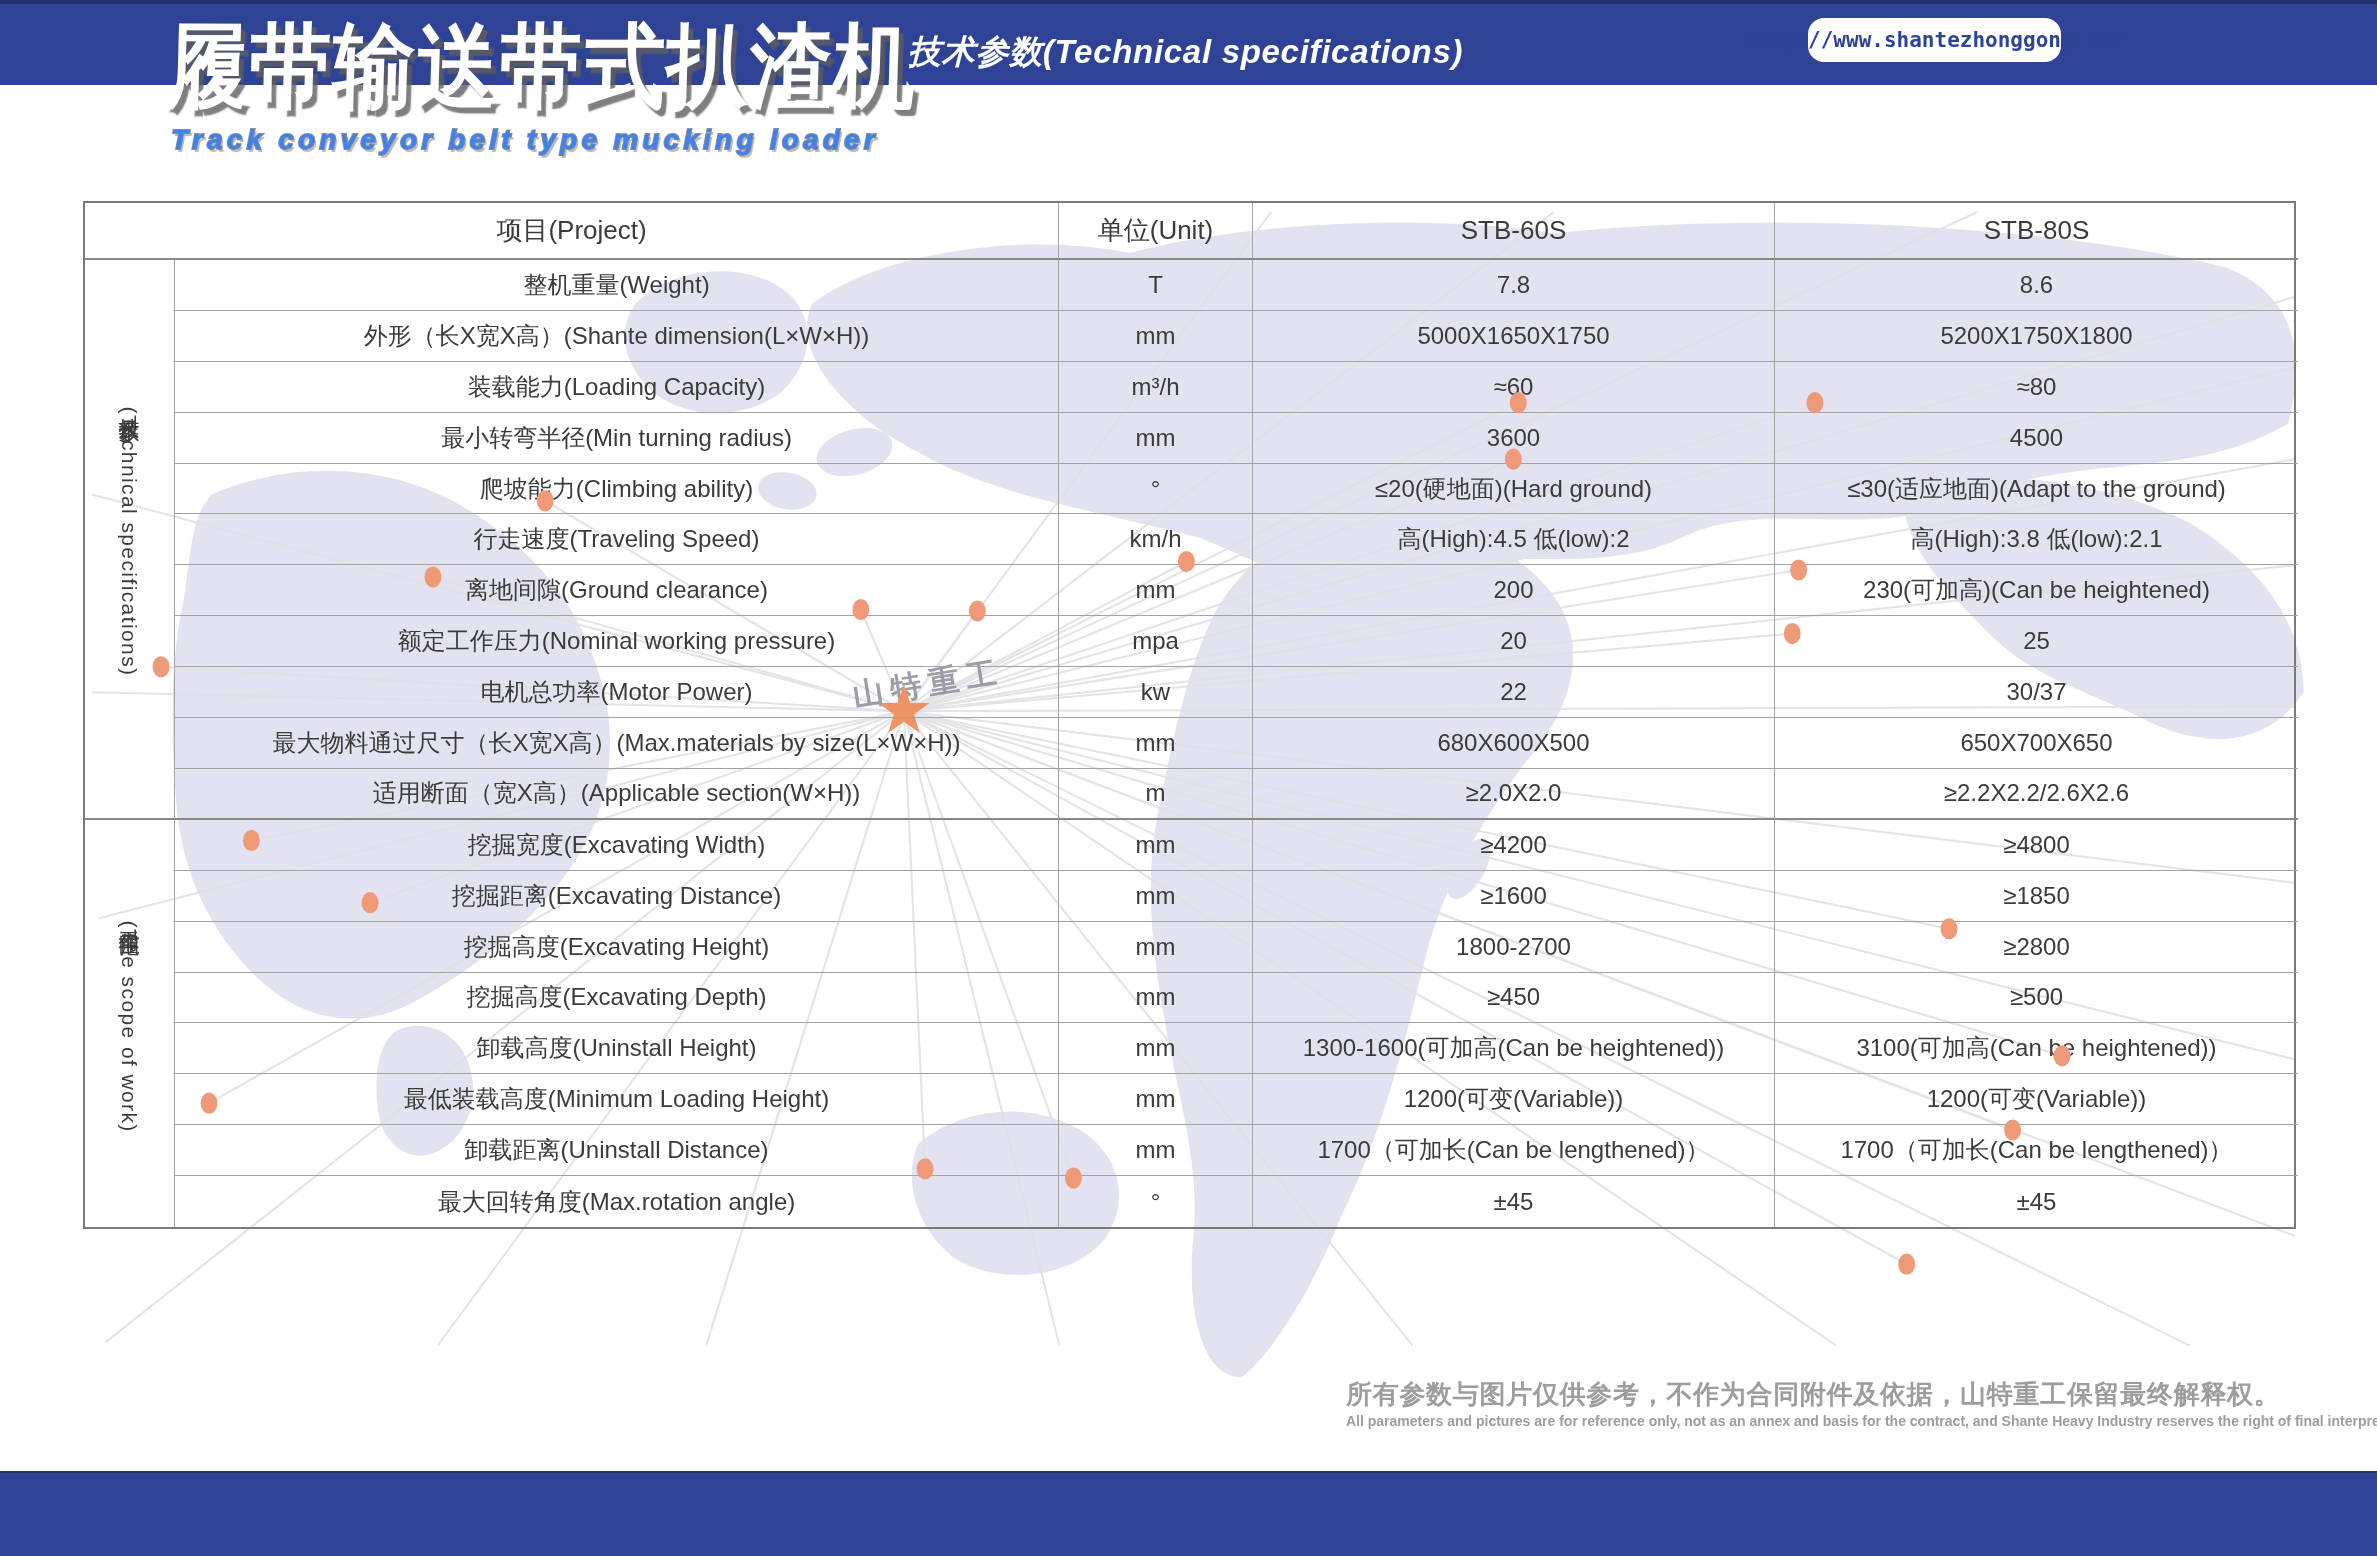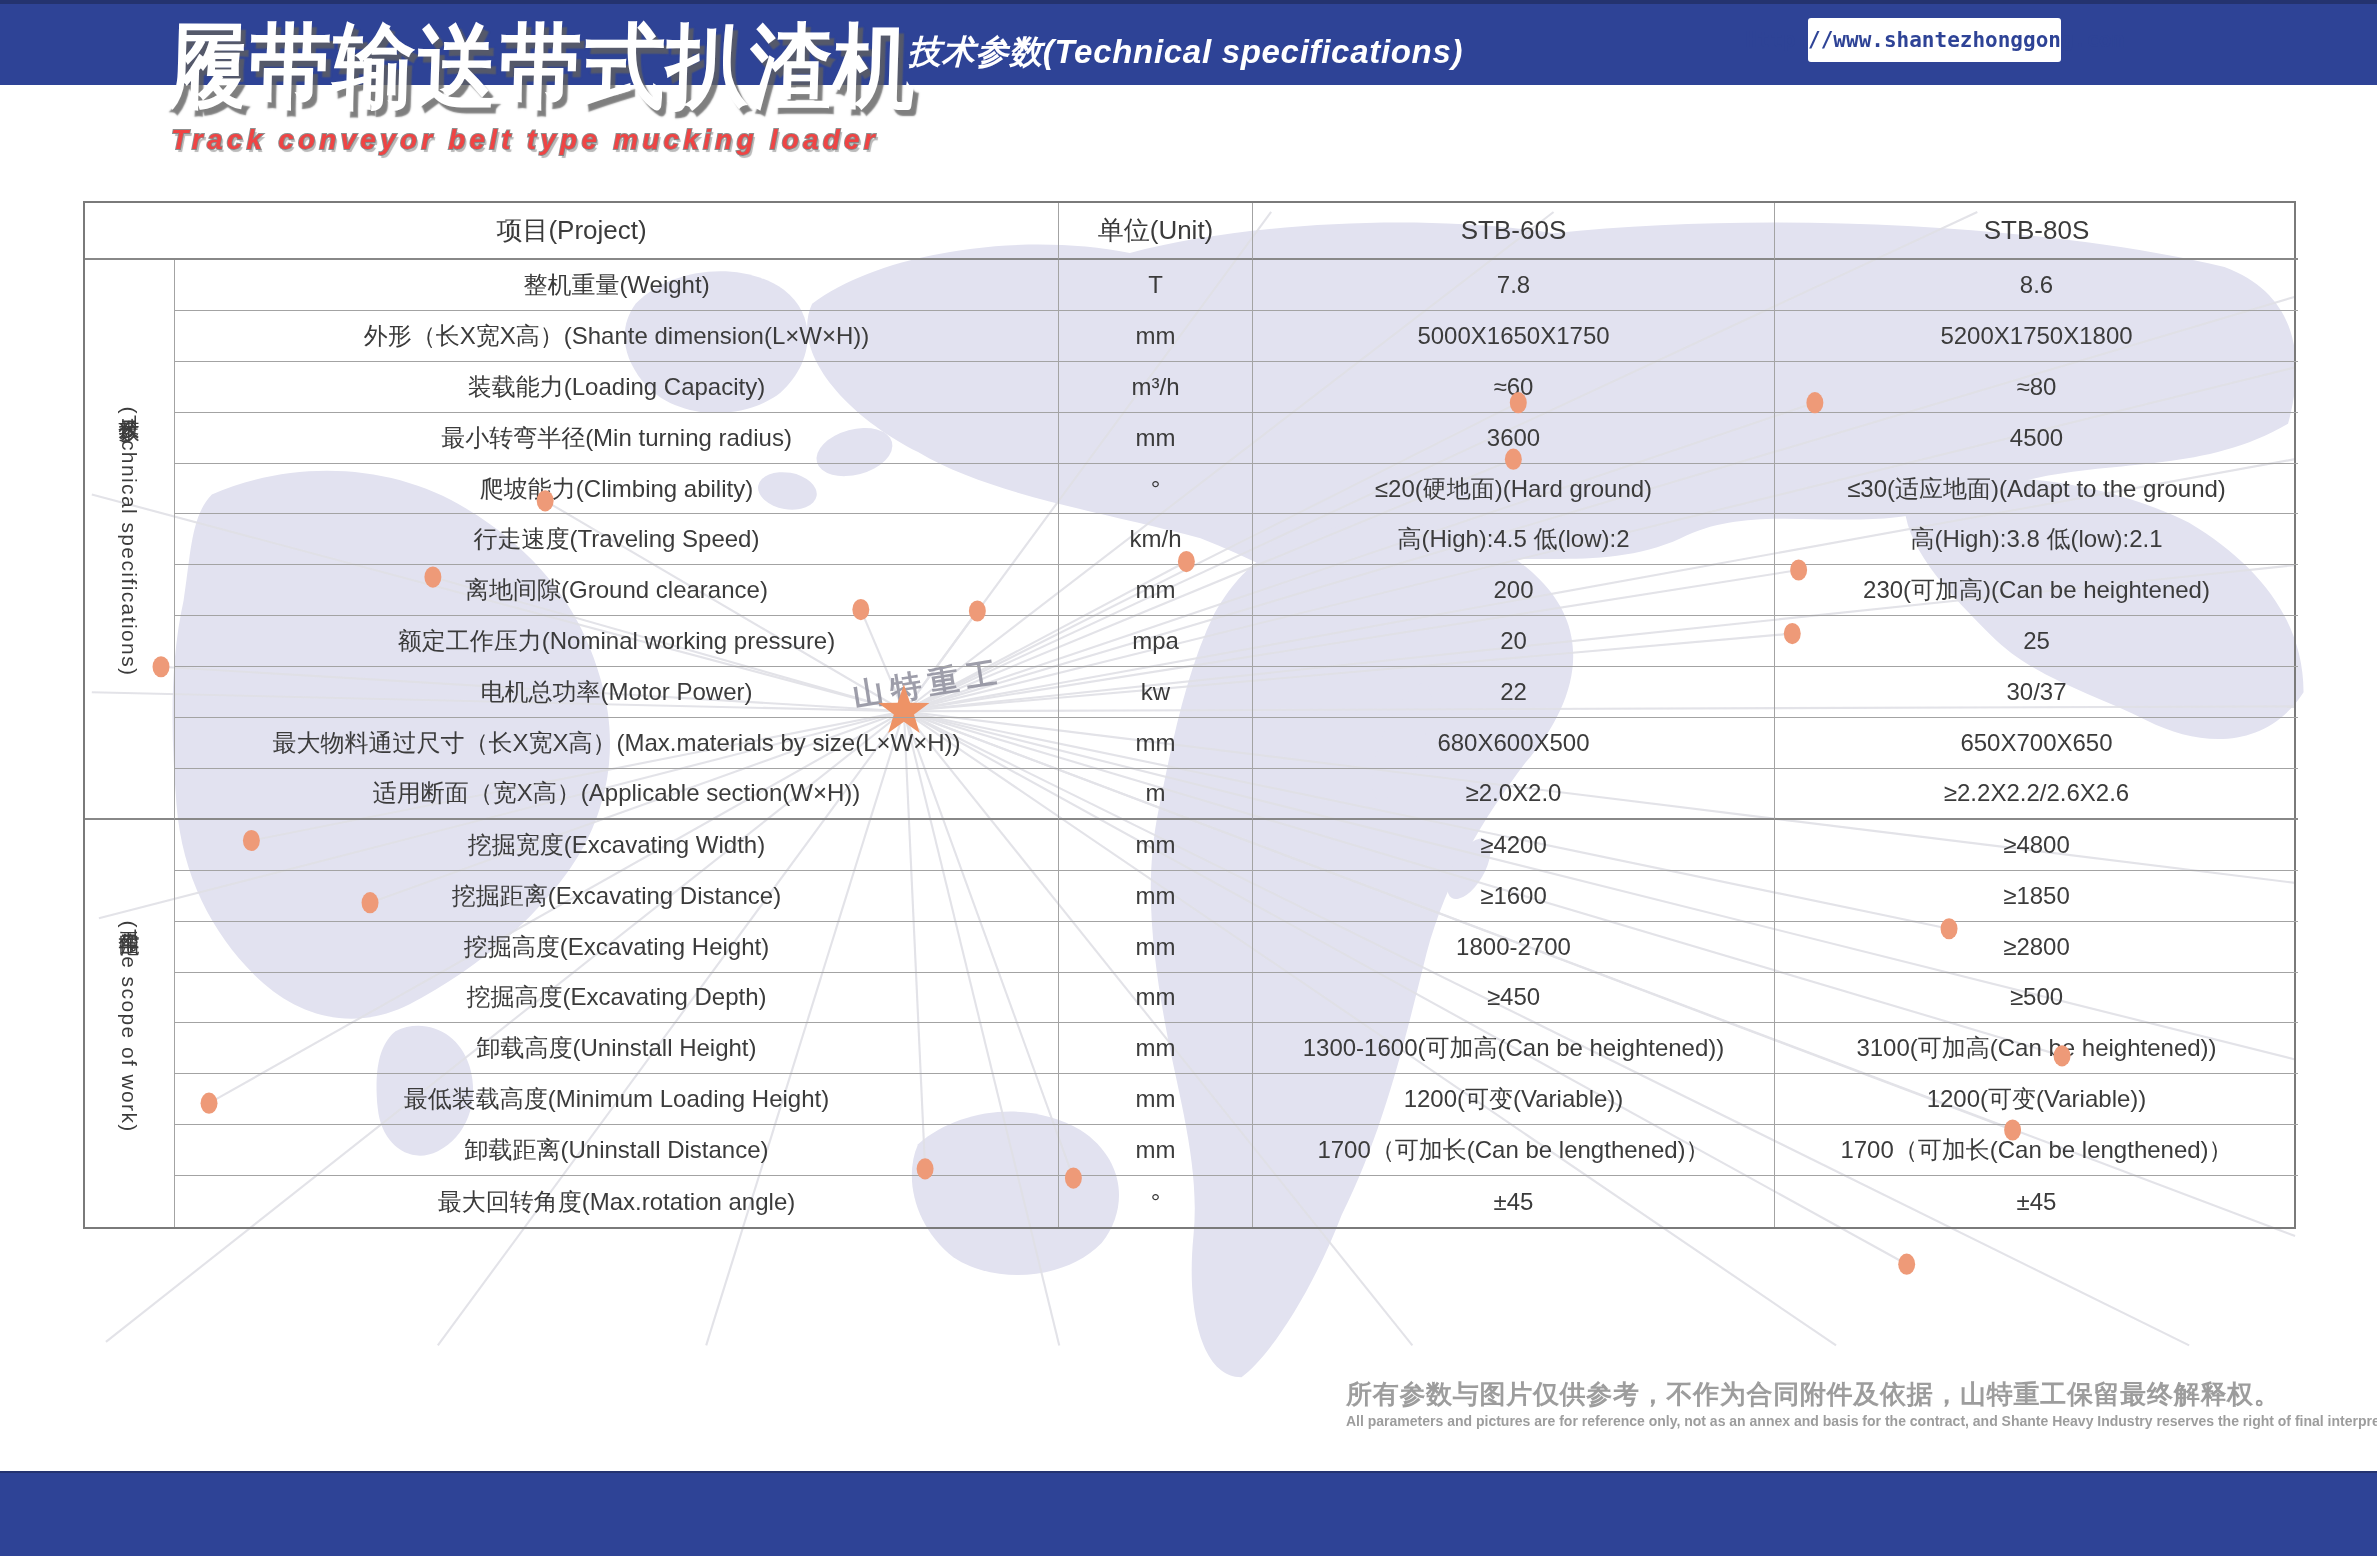--- a/index.html
+++ b/index.html
@@ -8,27 +8,27 @@
 
   
   .top-band{position:absolute;left:0;top:0;width:2377px;height:85px;background:#2e4396;z-index:4;}
   .top-edge{position:absolute;left:0;top:0;width:2377px;height:3.5px;background:#24336f;z-index:5;}
   .title-zh{position:absolute;left:168px;top:5.7px;z-index:6;
             font-size:82px;font-weight:bold;color:#ffffff;letter-spacing:1.4px;
             transform:scaleY(1.12) skewX(-2deg);transform-origin:left top;
             text-shadow:5px 5.7px 1.4px rgba(95,95,95,0.8);white-space:nowrap;}
   .title-en{position:absolute;left:171px;top:124px;z-index:6;
             font-size:28px;font-weight:bold;font-style:italic;letter-spacing:4.2px;
-            color:#ef4444;-webkit-text-stroke:1.8px #8f8f8f;paint-order:stroke fill;
+            color:#3b82f6;-webkit-text-stroke:1.8px #8f8f8f;paint-order:stroke fill;
             text-shadow:2.1px 2.8px 0.7px rgba(130,130,130,0.55);white-space:nowrap;}
   .band-label{position:absolute;left:908px;top:30px;z-index:6;
               font-size:33px;font-weight:bold;font-style:italic;color:#ffffff;
               letter-spacing:0.7px;white-space:nowrap;}
   .url-pill{position:absolute;left:1808px;top:18.4px;width:253px;height:44px;z-index:6;
-            background:#ffffff;border-radius:3px;display:flex;align-items:center;justify-content:center;}
+            background:#ffffff;border-radius:16px;display:flex;align-items:center;justify-content:center;}
   .url-pill span{font-family:"DejaVu Sans Mono","Liberation Mono",monospace;
                  font-size:21px;font-weight:bold;color:#2e4396;white-space:nowrap;}
 
   
   .map-bg{position:absolute;left:0;top:0;z-index:0;pointer-events:none;}
   .map-fg{position:absolute;left:0;top:0;z-index:3;pointer-events:none;}
 
   
   #spec-table{position:absolute;left:83px;top:201px;width:2213px;height:1028px;z-index:1;
               display:grid;grid-template-columns:90px 884px 194px 522px 523px;

